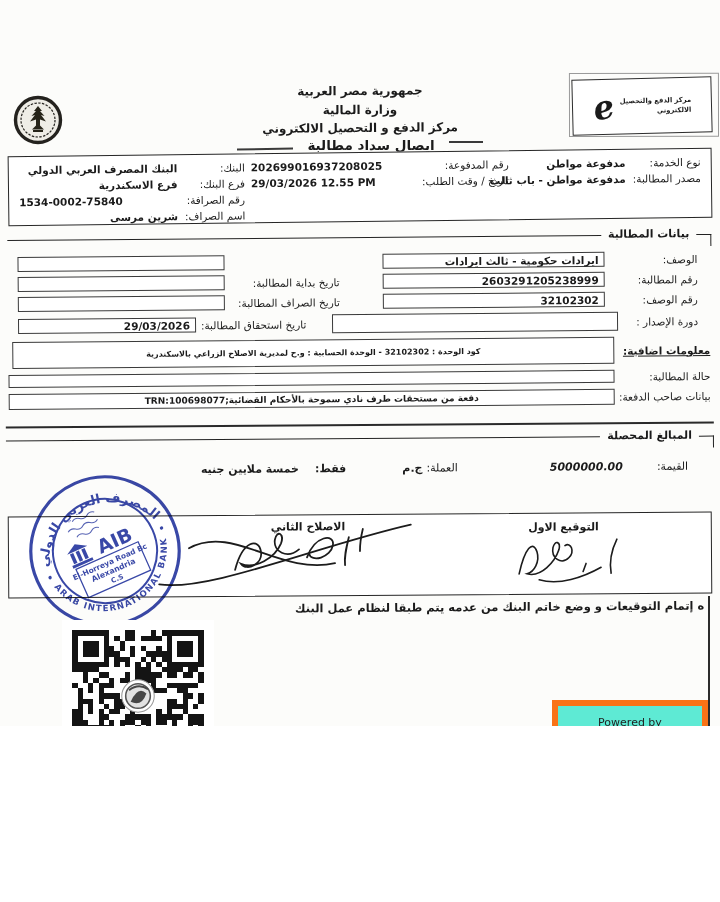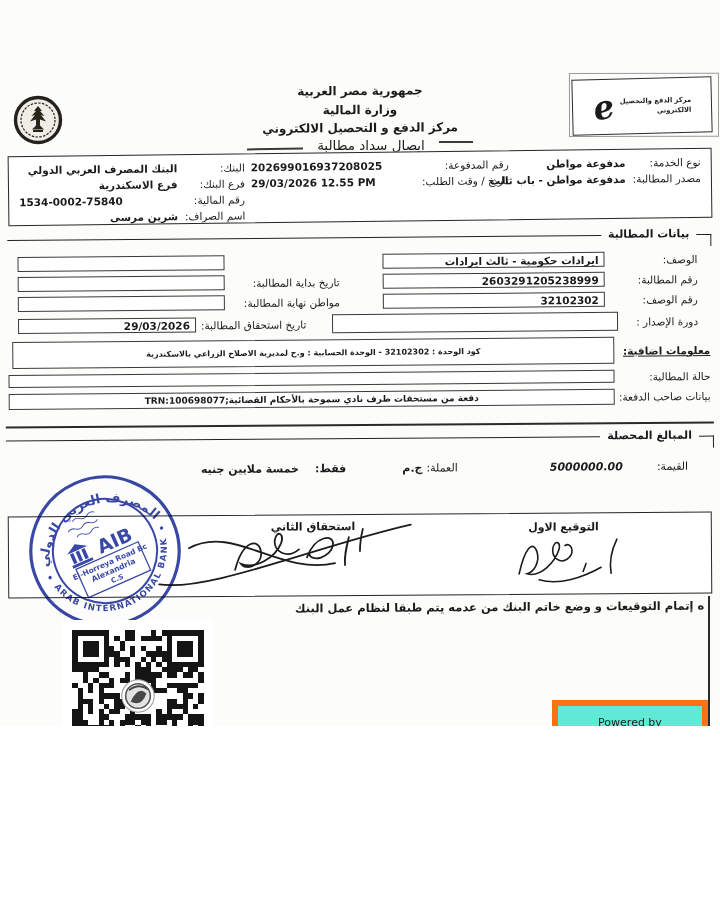--- a/index.html
+++ b/index.html
@@ -13,21 +13,21 @@
           display:flex;align-items:center;justify-content:center;gap:6px;background:#fff;
           transform:rotate(-1.4deg);}
   .ef-box::after{content:"";position:absolute;inset:-6px -8px -4px -4px;border:1px solid #9a9a9a;
           transform:rotate(1.3deg);pointer-events:none;}
   .ef-e{font-family:"DejaVu Serif",serif;font-style:italic;font-size:33px;font-weight:bold;
         transform:rotate(-10deg);line-height:1;}
   .ef-cap{font-size:6.8px;font-weight:bold;direction:rtl;text-align:right;line-height:1.5;}
   
   .title-row{position:absolute;top:137px;left:0;right:0;display:flex;align-items:center;
              justify-content:center;gap:14px;}
-  .title-row h1{margin:0;font-size:13.5px;font-weight:normal;direction:rtl;}
+  .title-row h1{margin:0;font-size:13.5px;font-weight:bold;direction:rtl;}
   .dash{height:1.6px;background:#3a3a3a;}
   .dash.l{width:56px;transform:translateY(4px) rotate(-1deg);}
   .dash.r{width:34px;transform:translateY(-3px);}
   
   .info-table{position:absolute;top:152px;left:8px;right:8px;height:70px;border:1.7px solid #262626;
               background:#fff;display:flex;direction:rtl;padding:7px 10px;box-sizing:border-box;
               gap:6px;transform:rotate(-0.7deg);}
   .ig{display:grid;grid-template-columns:max-content 1fr;column-gap:7px;row-gap:4px;
       align-content:start;font-size:10.5px;}
   .ig .lbl{white-space:nowrap;}
@@ -137,21 +137,21 @@
       <span class="lbl">رقم المدفوعة:</span>
       <span class="val num">202699016937208025</span>
       <span class="lbl">تاريخ / وقت الطلب:</span>
       <span class="val num">29/03/2026 12.55 PM</span>
     </div>
     <div class="ig ig-c">
       <span class="lbl">البنك:</span>
       <span class="val">البنك المصرف العربي الدولي</span>
       <span class="lbl">فرع البنك:</span>
       <span class="val">فرع الاسكندرية</span>
-      <span class="lbl">رقم المالية:</span>
+      <span class="lbl">رقم الصرافة:</span>
       <span class="val num">1534-0002-75840</span>
       <span class="lbl">اسم الصراف:</span>
       <span class="val">شرين مرسى</span>
     </div>
   </div>
 
   <div class="claim-fs">
     <div class="fs-head">
       <span class="corner"></span>
       <span class="leg">بيانات المطالبة</span>
@@ -171,21 +171,21 @@
       <span class="c-box c-val num" style="justify-content:flex-end;">2603291205238999</span>
       <span class="c-sp"></span>
       <span class="c-lbl2">تاريخ بداية المطالبة:</span>
       <span class="c-box c-val2"></span>
     </div>
 
     <div class="c-row">
       <span class="c-lbl">رقم الوصف:</span>
       <span class="c-box c-val num" style="justify-content:flex-end;">32102302</span>
       <span class="c-sp"></span>
-      <span class="c-lbl2">مواطن نهاية المطالبة:</span>
+      <span class="c-lbl2">تاريخ الصراف المطالبة:</span>
       <span class="c-box c-val2"></span>
     </div>
 
     <div class="c-row">
       <span class="c-lbl">دورة الإصدار :</span>
       <span class="c-box c-val issue"></span>
       <span class="c-sp"></span>
       <span class="c-lbl2" style="width:112px;margin-right:16px;">تاريخ استحقاق المطالبة:</span>
       <span class="c-box c-val2 num">29/03/2026</span>
     </div>
@@ -218,21 +218,21 @@
       <span class="val num g2">5000000.00</span>
       <span class="lbl g3">العملة:</span>
       <span class="val g4">ج.م</span>
       <span class="lbl g5">فقط:</span>
       <span class="val">خمسة ملايين جنيه</span>
     </div>
   </div>
 
   <div class="sig-box">
     <span class="sig1-lbl">التوقيع الاول</span>
-    <span class="sig2-lbl">استحقاق الثاني</span>
+    <span class="sig2-lbl">الاصلاح الثاني</span>
     <svg class="sig1-svg" width="150" height="60" viewBox="0 0 150 60">
       <g fill="none" stroke="#1c1c1c" stroke-width="1.6" stroke-linecap="round">
         <path d="M14 46 C 20 20, 28 12, 32 24 C 35 34, 29 44, 22 46 C 36 50, 50 34, 54 22 C 56 14, 50 12, 48 20 C 46 30, 56 38, 64 30 C 70 24, 66 14, 60 18"></path>
         <path d="M34 52 C 54 58, 78 50, 96 40"></path>
         <path d="M112 12 C 107 22, 104 34, 106 46"></path>
         <path d="M78 44 l3 -8"></path>
       </g>
     </svg>
     <svg class="sig2-svg" width="280" height="76" viewBox="0 0 280 76">
       <g fill="none" stroke="#1c1c1c" stroke-width="1.8" stroke-linecap="round">

